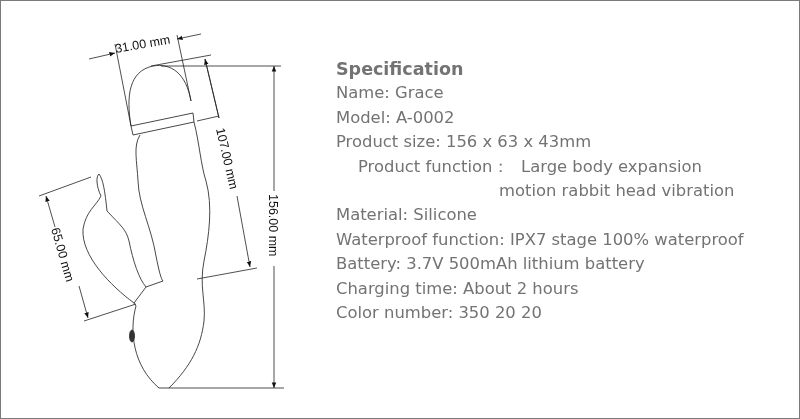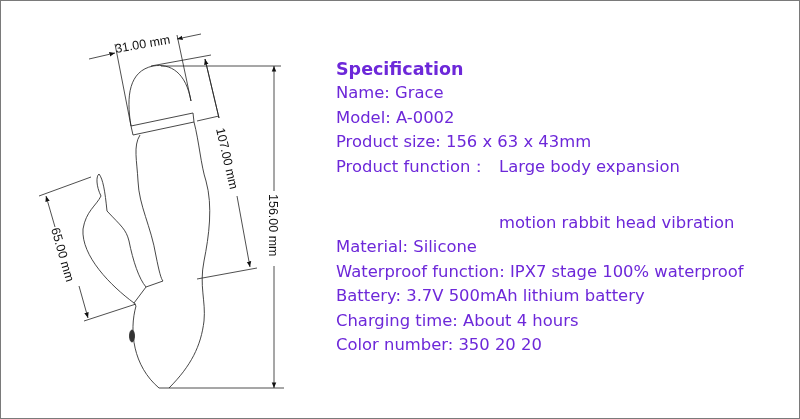--- a/index.html
+++ b/index.html
@@ -12,28 +12,28 @@
       background: #ffffff;
     }
     .drawing {
       position: absolute; left: 0; top: 0;
       width: 300px; height: 419px;
     }
     .spec {
       position: absolute;
       left: 335px; top: 56px;
       font-family: "DejaVu Sans", sans-serif;
-      color: #6d28d9;
+      color: #737373;
       font-size: 16.4px;
       line-height: 24.4px;
     }
     .spec .title { font-weight: bold; font-size: 17.5px; }
     .spec .row { white-space: nowrap; }
-    .spec .indent { padding-left: 163px; margin-top: 32px; }
-    .spec .fn-label { display: inline-block; width: 163px; }
+    .spec .indent { padding-left: 163px; }
+    .spec .fn-label { display: inline-block; width: 163px; margin-left: 22px; }
     .dimtext {
       font-family: "Liberation Sans", sans-serif;
       font-size: 12.5px;
       fill: #111111;
     }
   </style>
 </head>
 <body>
 
 <div class="frame">
@@ -109,17 +109,17 @@
     <div class="row">Name: Grace</div>
     <div class="row">Model: A-0002</div>
     <div class="row">Product size: 156 x 63 x 43mm</div>
     <div class="row">
       <span class="fn-label">Product function：</span><span>Large body expansion</span>
     </div>
     <div class="row indent">motion rabbit head vibration</div>
     <div class="row">Material: Silicone</div>
     <div class="row">Waterproof function: IPX7 stage 100% waterproof</div>
     <div class="row">Battery: 3.7V 500mAh lithium battery</div>
-    <div class="row">Charging time: About 4 hours</div>
+    <div class="row">Charging time: About 2 hours</div>
     <div class="row">Color number: 350 20 20</div>
   </div>
 
 </div>
 
 </body></html>

